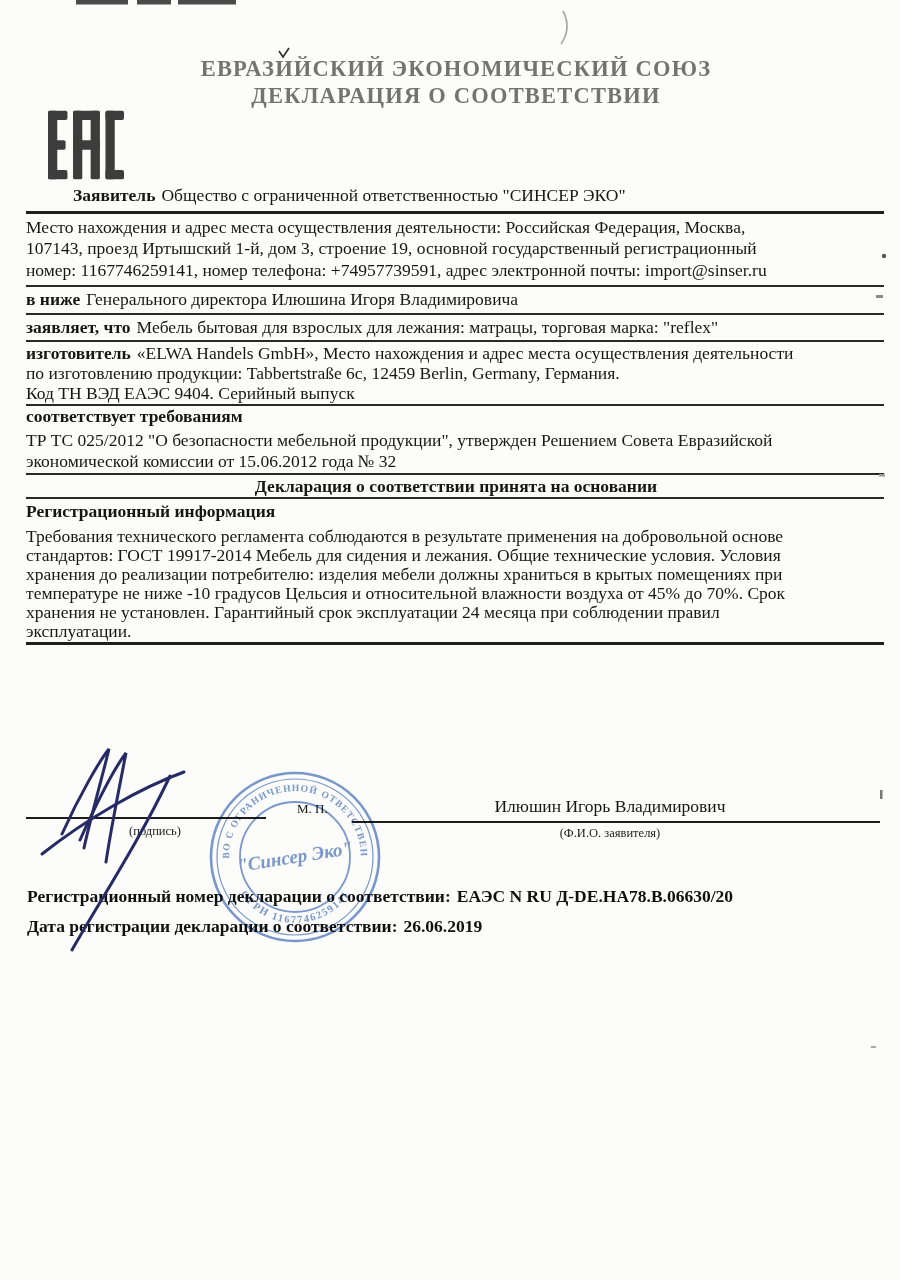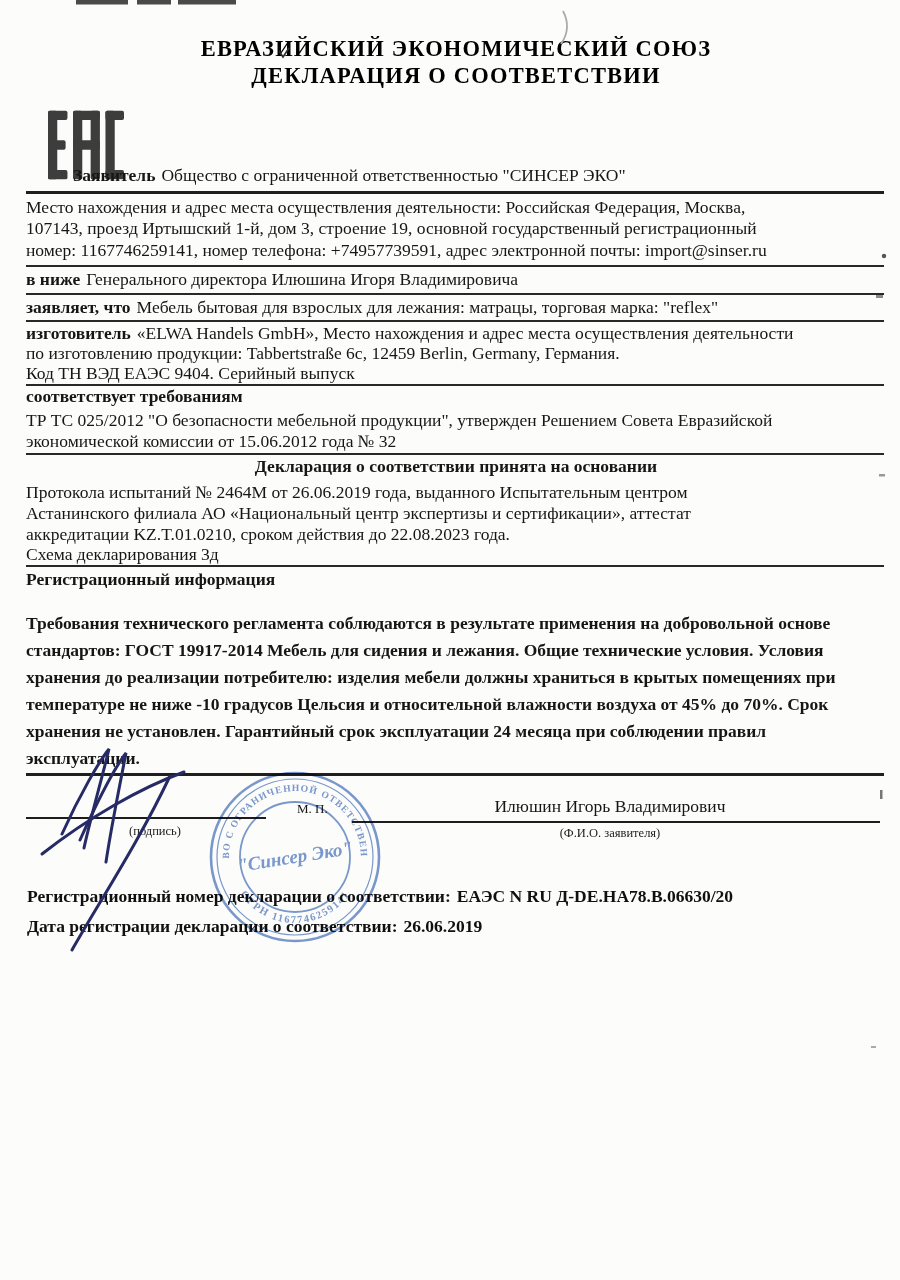--- a/index.html
+++ b/index.html
@@ -2,22 +2,22 @@
 <html><head>
 <meta charset="utf-8">
 <style>
   html,body{margin:0;padding:0;background:#e8e8e8;}
   .page{
     position:relative;width:900px;height:1280px;margin:0 auto;
     background:#fcfcfb;color:#161616;overflow:hidden;
     font-family:"Liberation Serif","DejaVu Serif",serif;
   }
   .content{position:absolute;left:26px;top:0;width:860px;}
-  .titles{margin-top:35px;text-align:center;font-weight:700;font-size:22.5px;
-          line-height:27px;letter-spacing:1.2px;color:#000000;}
+  .titles{margin-top:55px;text-align:center;font-weight:700;font-size:22.5px;
+          line-height:27px;letter-spacing:1.2px;color:#737373;}
   .row{font-size:17.5px;line-height:21.5px;}
   .lbl{font-weight:700;margin-right:6px;}
   .ml{white-space:pre-line;}
   .rule{height:2px;background:#282828;width:858px;}
   .rule.thick{height:3px;background:#1f1f1f;}
   .bold-line{font-weight:700;font-size:17.5px;line-height:21.5px;}
   .abs{position:absolute;}
   .caption{font-size:12.5px;text-align:center;color:#222;}
   .sig-line{position:absolute;height:2px;background:#1d1d1d;}
   .footer-line{position:absolute;left:27px;font-weight:700;font-size:17.5px;color:#101010;}
@@ -85,29 +85,25 @@
 
     <div class="rule" style="margin-top:1px;"></div>
 
     <div class="row bold-line" style="margin-top:0;">соответствует требованиям</div>
     <div class="row ml" style="margin-top:2px;line-height:21px;">ТР ТС 025/2012 "О безопасности мебельной продукции", утвержден Решением Совета Евразийской
 экономической комиссии от 15.06.2012 года № 32</div>
 
     <div class="rule" style="margin-top:1px;"></div>
 
     <div class="row bold-line" style="margin-top:1px;text-align:center;">Декларация о соответствии принята на основании</div>
-    <div class="row ml" style="margin-top:5px;line-height:20.8px;">Протокола испытаний № 2464М  от 26.06.2019 года, выданного Испытательным центром
-Астанинского филиала АО «Национальный центр экспертизы и сертификации», аттестат
-аккредитации KZ.T.01.0210, сроком действия до 22.08.2023 года.
-Схема декларирования 3д</div>
 
     <div class="rule" style="margin-top:0;"></div>
 
     <div class="row bold-line" style="margin-top:2px;">Регистрационный информация</div>
-    <div class="row ml" style="margin-top:19px;line-height:27px;font-weight:bold;">Требования технического регламента соблюдаются в результате применения на добровольной основе
+    <div class="row ml" style="margin-top:4px;line-height:19px;">Требования технического регламента соблюдаются в результате применения на добровольной основе
 стандартов: ГОСТ 19917-2014 Мебель для сидения и лежания. Общие технические условия. Условия
 хранения до реализации потребителю: изделия мебели должны храниться в крытых помещениях при
 температуре не ниже -10 градусов Цельсия и относительной влажности воздуха от 45% до 70%. Срок
 хранения не установлен. Гарантийный срок эксплуатации 24 месяца при соблюдении правил
 эксплуатации.</div>
 
     <div class="rule thick" style="margin-top:1px;"></div>
 
   </div>
 

